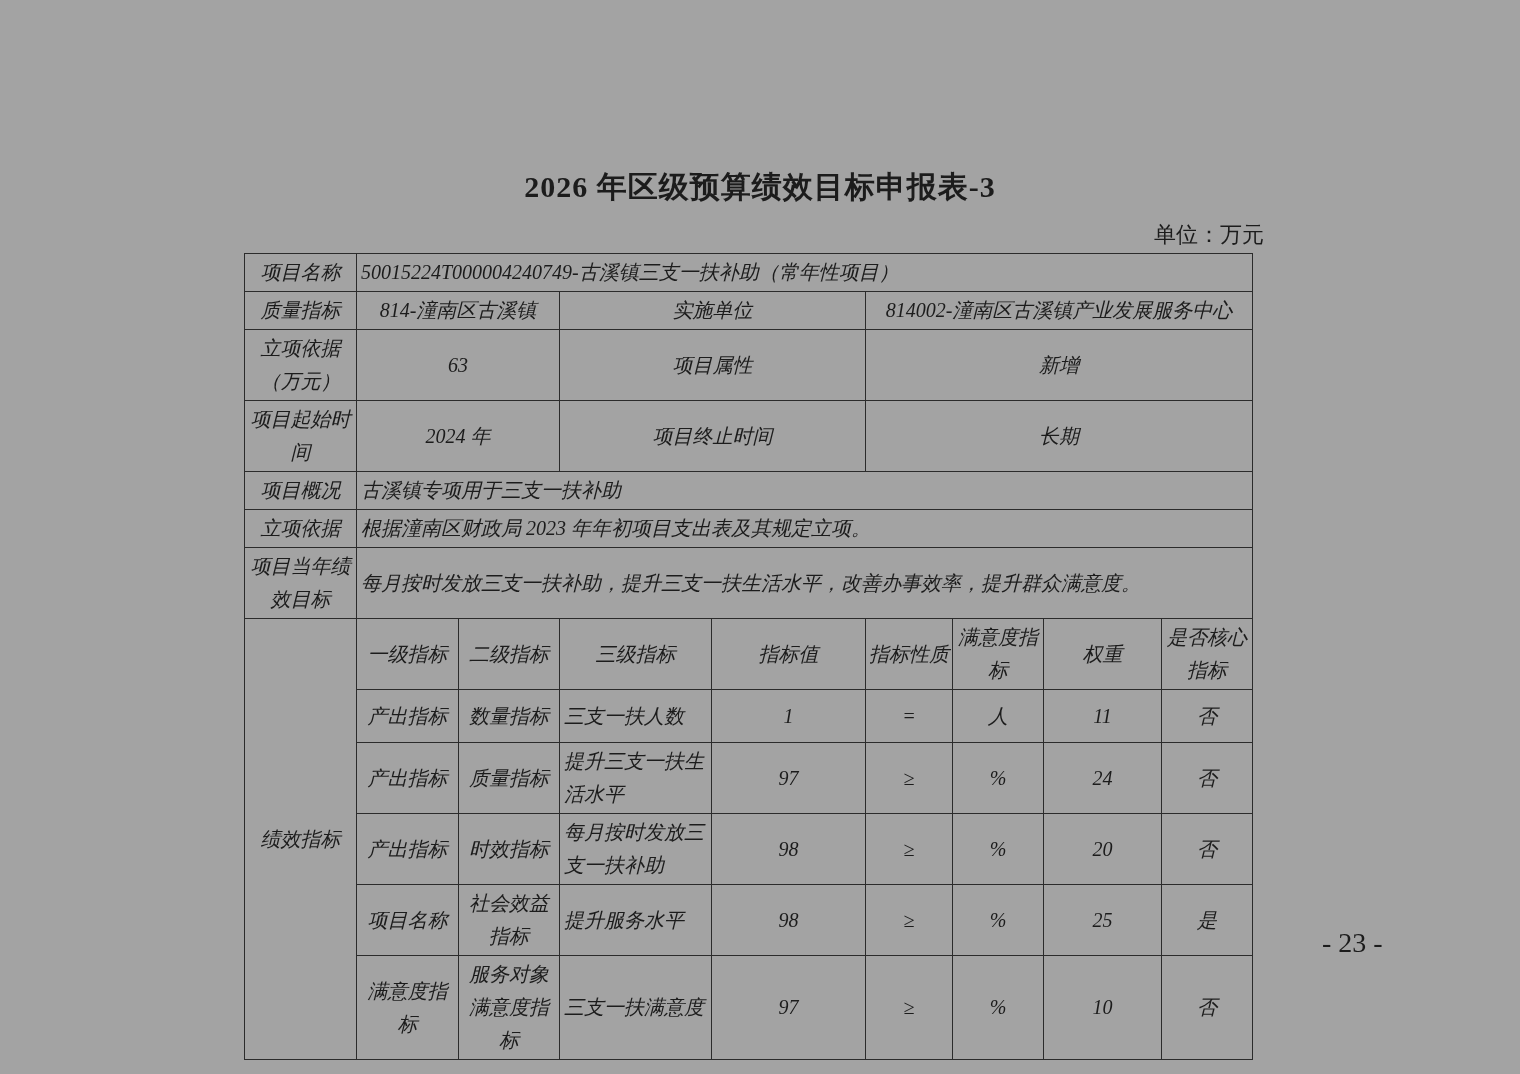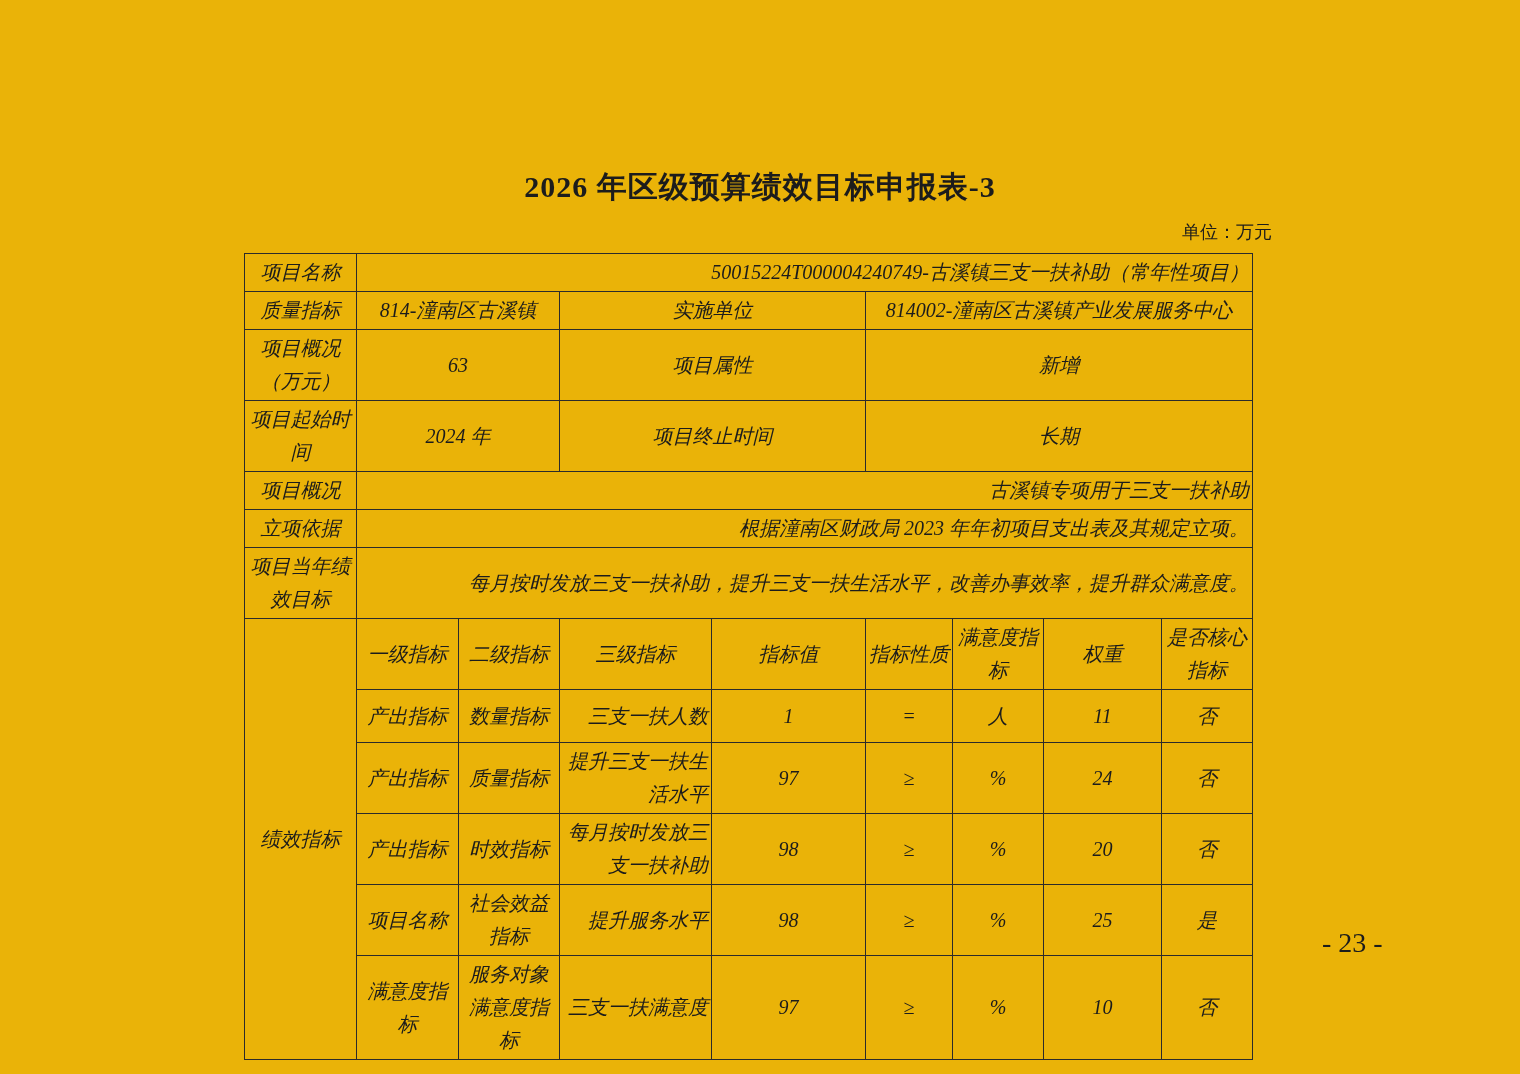--- a/index.html
+++ b/index.html
@@ -5,58 +5,58 @@
   * { margin: 0; padding: 0; box-sizing: border-box; }
   html, body { background: #ffffff; }
   body {
     font-family: "Liberation Serif", "DejaVu Serif", serif;
     color: #1c1c1c;
   }
   .page {
     position: relative;
     width: 1520px;
     height: 1074px;
-    background: #eab308;
+    background: #a3a3a3;
     overflow: hidden;
   }
   .title {
     position: absolute;
     top: 167px;
     left: 0;
     width: 100%;
     text-align: center;
     font-size: 30px;
     font-weight: bold;
     letter-spacing: 1px;
   }
   .unit-label {
     position: absolute;
     top: 220px;
-    right: 248px;
-    font-size: 18px;
+    right: 256px;
+    font-size: 22px;
   }
   table.form-table {
     position: absolute;
     left: 244px;
     top: 253px;
     width: 1008px;
     border-collapse: collapse;
     table-layout: fixed;
     font-size: 20px;
     font-style: italic;
   }
   table.form-table td {
     border: 1px solid #2b2b2b;
     vertical-align: middle;
     text-align: center;
     padding: 2px 3px;
     line-height: 1.65;
     overflow: hidden;
   }
-  table.form-table td.left { text-align: right; padding-left: 4px; }
+  table.form-table td.left { text-align: left; padding-left: 4px; }
   .pageno {
     position: absolute;
     top: 920px;
     left: 1322px;
     font-size: 28px;
     margin-top: 7px;
   }
 </style>
 </head>
 <body>
@@ -83,21 +83,21 @@
         <td>项目名称</td>
         <td colspan="8" class="left">50015224T000004240749-古溪镇三支一扶补助（常年性项目）</td>
       </tr>
       <tr style="height:32px">
         <td>质量指标</td>
         <td colspan="2">814-潼南区古溪镇</td>
         <td colspan="2">实施单位</td>
         <td colspan="4">814002-潼南区古溪镇产业发展服务中心</td>
       </tr>
       <tr style="height:60px">
-        <td>项目概况（万元）</td>
+        <td>立项依据（万元）</td>
         <td colspan="2">63</td>
         <td colspan="2">项目属性</td>
         <td colspan="4">新增</td>
       </tr>
       <tr style="height:33px">
         <td>项目起始时间</td>
         <td colspan="2">2024 年</td>
         <td colspan="2">项目终止时间</td>
         <td colspan="4">长期</td>
       </tr>

